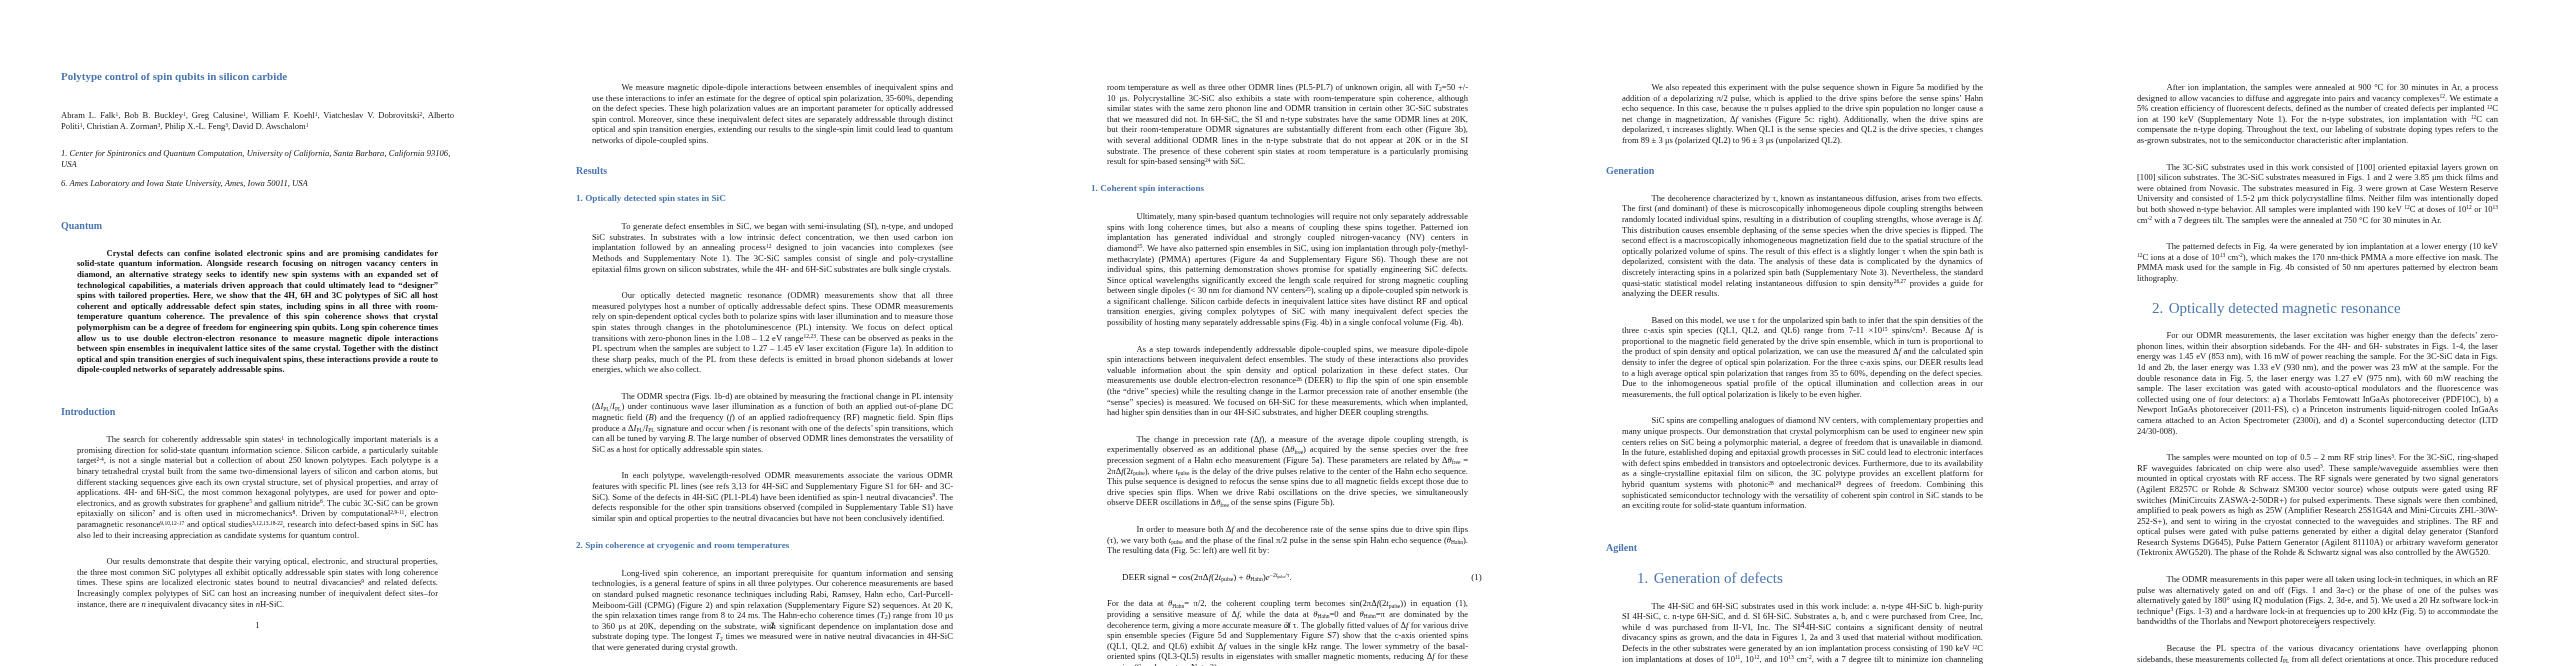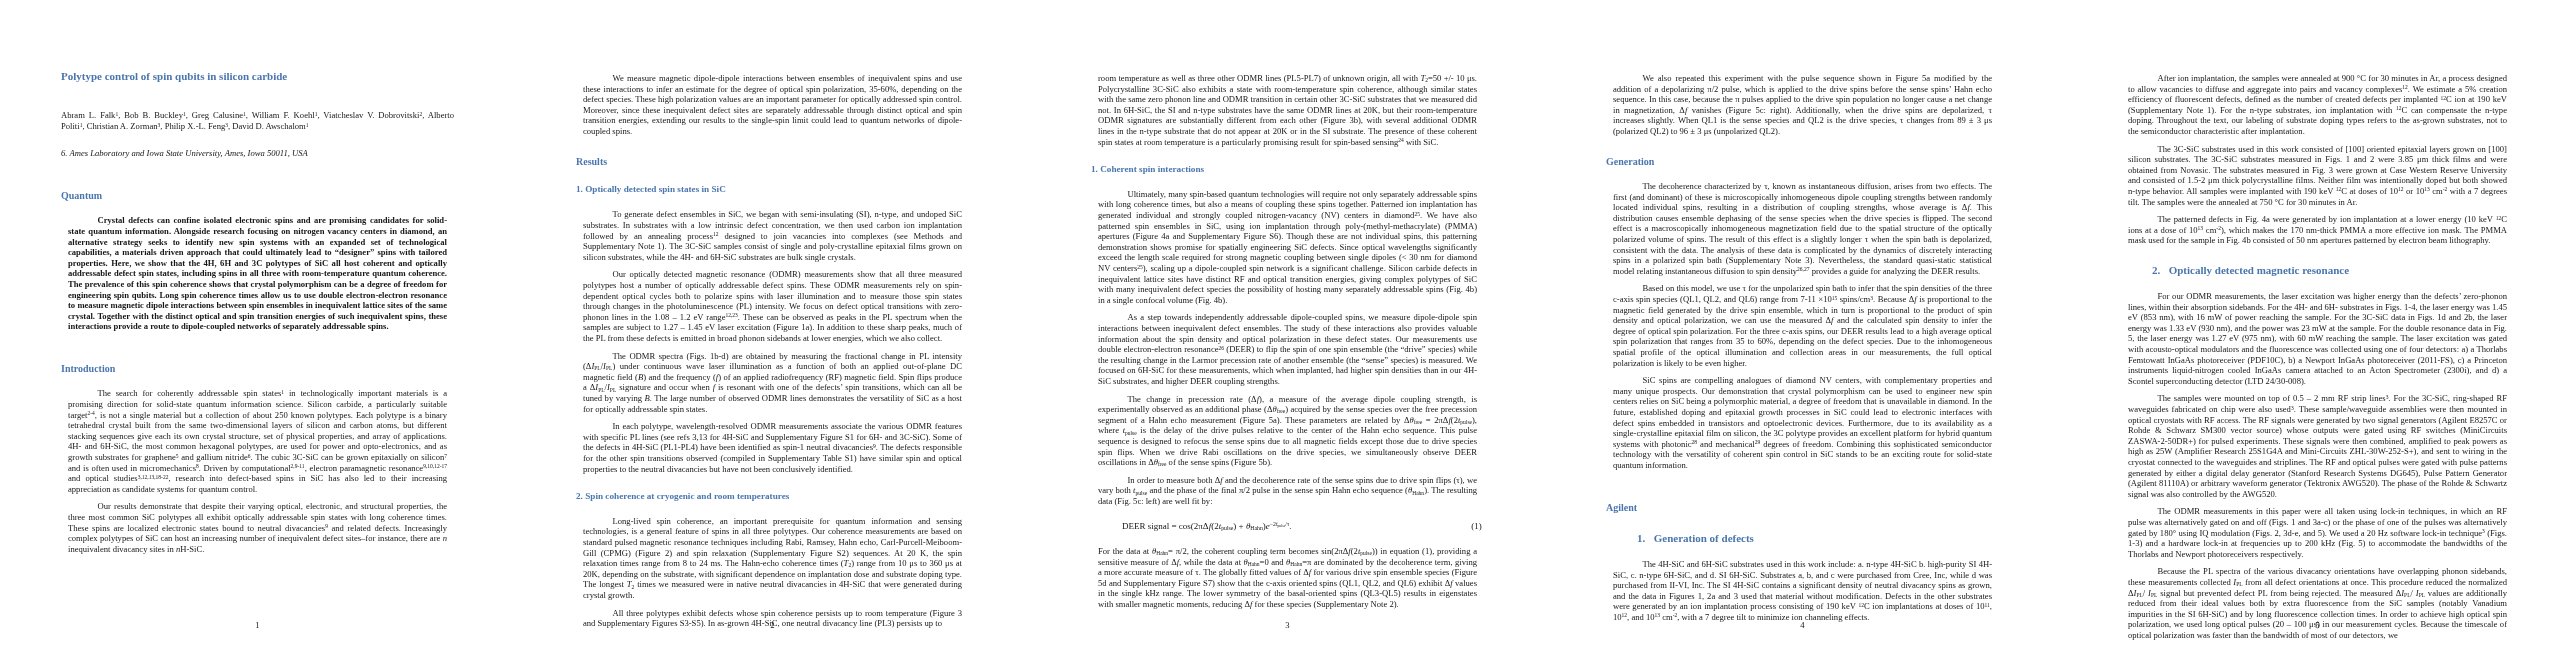--- a/index.html
+++ b/index.html
@@ -27,26 +27,26 @@
     color:var(--accent,#4a76ae);
     margin:19px 0 13.3px 0;
   }
   .h1.sp-top{margin-top:31px;}
   .h2{
     font-size:9.2px;line-height:11.7px;font-weight:bold;
     color:var(--accent,#4a76ae);
     margin:16.7px 0 13.3px 0;
   }
   .h2num{
-    font-size:11px;line-height:11.7px;font-weight:bold;
+    font-size:15px;line-height:11.7px;font-weight:normal;
     color:var(--accent,#4a76ae);
     margin:19px 0 14.5px 31px;
   }
   .h2num .lbl{display:inline-block;min-width:16.7px;}
-  .para{margin:7px;text-indent:29.5px;text-align:justify;}
+  .para{margin:16px;text-indent:29.5px;text-align:justify;}
   .para.noindent{text-indent:0;}
   .para.bold-para{font-weight:bold;}
   .eqrow{
     display:flex;justify-content:space-between;align-items:baseline;
     margin:14.5px 0 14.5px 0;padding-left:31px;
     font-size:9px;
   }
   .eqnum{padding-right:2.2px;}
   sup{font-size:0.64em;line-height:0;position:relative;top:-0.45em;vertical-align:baseline;}
   sub{font-size:0.64em;line-height:0;position:relative;top:0.24em;vertical-align:baseline;}
@@ -55,20 +55,21 @@
     text-align:center;text-indent:0;
   }
 </style>
 </head>
 <body>
 
 <main class="doc">
     <section class="page">
       <div class="title">Polytype control of spin qubits in silicon carbide</div>
       <div class="authors">Abram L. Falk<sup>1</sup>, Bob B. Buckley<sup>1</sup>, Greg Calusine<sup>1</sup>, William F. Koehl<sup>1</sup>, Viatcheslav V. Dobrovitski<sup>2</sup>, Alberto Politi<sup>1</sup>, Christian A. Zorman<sup>3</sup>, Philip X.-L. Feng<sup>3</sup>, David D. Awschalom<sup>1</sup></div>
+      <div class="affil">1. Center for Spintronics and Quantum Computation, University of California, Santa Barbara, California 93106, USA</div>
       <div class="affil">6. Ames Laboratory and Iowa State University, Ames, Iowa 50011, USA</div>
       <div class="h1 sp-top">Quantum</div>
       <div class="para bold-para">Crystal defects can confine isolated electronic spins and are promising candidates for solid-state quantum information. Alongside research focusing on nitrogen vacancy centers in diamond, an alternative strategy seeks to identify new spin systems with an expanded set of technological capabilities, a materials driven approach that could ultimately lead to “designer” spins with tailored properties. Here, we show that the 4H, 6H and 3C polytypes of SiC all host coherent and optically addressable defect spin states, including spins in all three with room-temperature quantum coherence. The prevalence of this spin coherence shows that crystal polymorphism can be a degree of freedom for engineering spin qubits. Long spin coherence times allow us to use double electron-electron resonance to measure magnetic dipole interactions between spin ensembles in inequivalent lattice sites of the same crystal. Together with the distinct optical and spin transition energies of such inequivalent spins, these interactions provide a route to dipole-coupled networks of separately addressable spins.</div>
       <div class="h1 sp-top">Introduction</div>
       <div class="para">The search for coherently addressable spin states<sup>1</sup> in technologically important materials is a promising direction for solid-state quantum information science. Silicon carbide, a particularly suitable target<sup>2-4</sup>, is not a single material but a collection of about 250 known polytypes. Each polytype is a binary tetrahedral crystal built from the same two-dimensional layers of silicon and carbon atoms, but different stacking sequences give each its own crystal structure, set of physical properties, and array of applications. 4H- and 6H-SiC, the most common hexagonal polytypes, are used for power and opto-electronics, and as growth substrates for graphene<sup>5</sup> and gallium nitride<sup>6</sup>.  The cubic 3C-SiC can be grown epitaxially on silicon<sup>7</sup> and is often used in micromechanics<sup>8</sup>. Driven by computational<sup>2,9-11</sup>, electron paramagnetic resonance<sup>9,10,12-17</sup> and optical studies<sup>3,12,13,18-22</sup>, research into defect-based spins in SiC has also led to their increasing appreciation as candidate systems for quantum control.</div>
       <div class="para">Our results demonstrate that despite their varying optical, electronic, and structural properties, the three most common SiC polytypes all exhibit optically addressable spin states with long coherence times. These spins are localized electronic states bound to neutral divacancies<sup>9</sup> and related defects. Increasingly complex polytypes of SiC can host an increasing number of inequivalent defect sites–for instance, there are <i>n</i> inequivalent divacancy sites in <i>n</i>H-SiC.</div>
       <div class="pageno">1</div>
     </section>
     <section class="page">
       <div class="para">We measure magnetic dipole-dipole interactions between ensembles of inequivalent spins and use these interactions to infer an estimate for the degree of optical spin polarization, 35-60%, depending on the defect species. These high polarization values are an important parameter for optically addressed spin control. Moreover, since these inequivalent defect sites are separately addressable through distinct optical and spin transition energies, extending our results to the single-spin limit could lead to quantum networks of dipole-coupled spins.</div>

